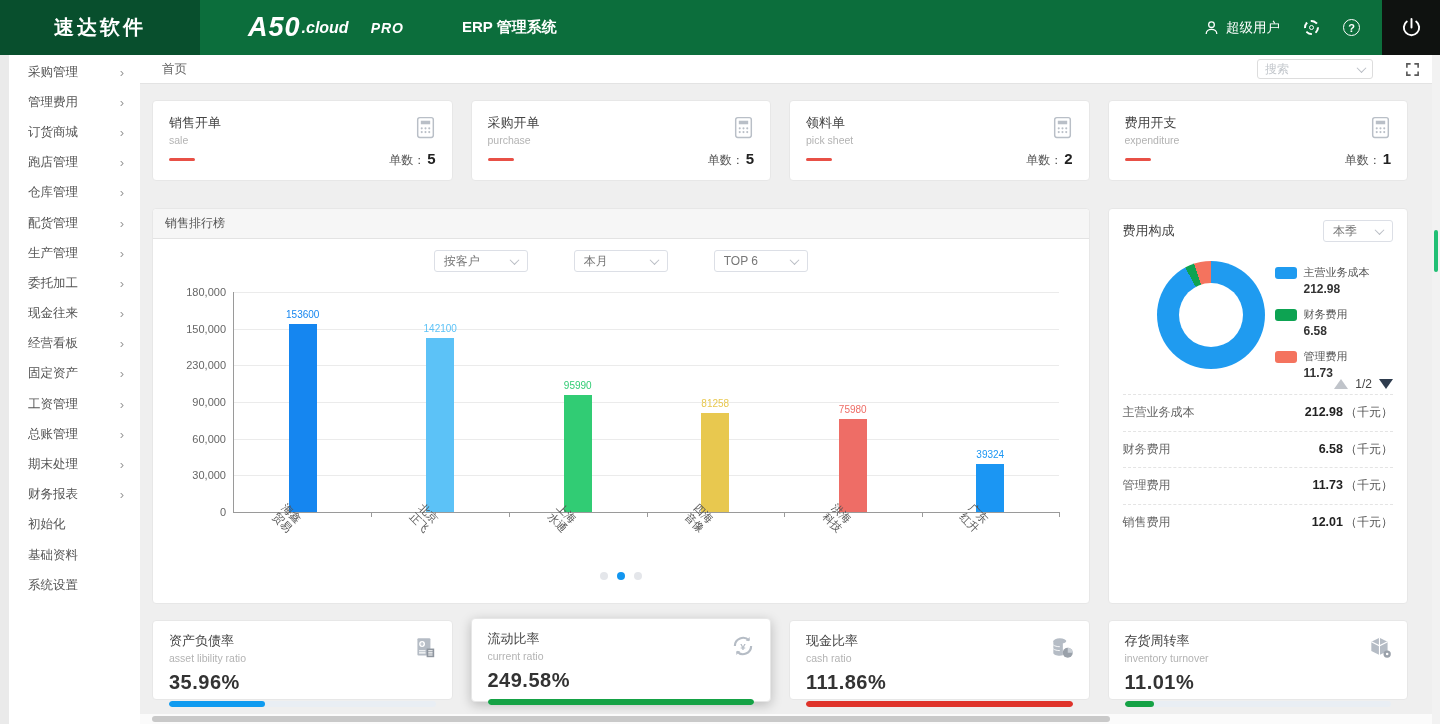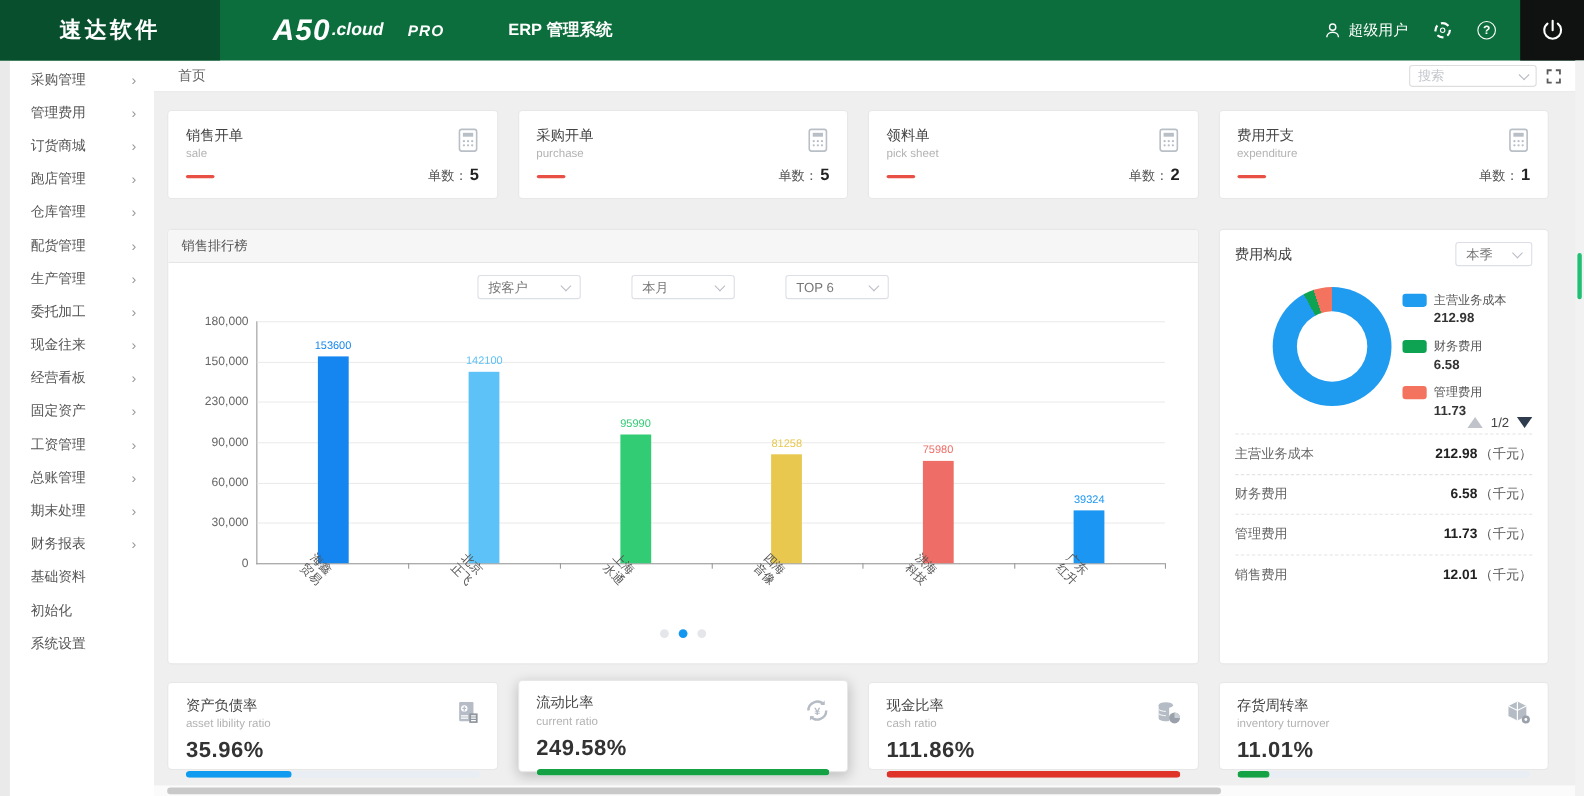--- a/index.html
+++ b/index.html
@@ -24,21 +24,21 @@
   
   .sidebar { position:absolute; top:55px; left:0; width:140px; bottom:0; background:#fff; z-index:20; }
   .sidebar-gutter { position:absolute; left:0; top:0; bottom:0; width:9px; background:#eaeaea; }
   .menu { padding-top:2px; }
   .menu-item { height:30.2px; display:flex; align-items:center; justify-content:space-between; padding:0 16px 0 28px; font-size:12.5px; color:#555; cursor:pointer;text-align:right; }
   .mi-chevron { color:#9a9a9a; font-size:13px; }
 
   
   .topbar { position:absolute; top:55px; left:140px; right:0; height:29px; background:#fff; border-bottom:1px solid #e3e3e3; display:flex; align-items:center; z-index:10; }
   .breadcrumb { font-size:12.5px; color:#666; padding-left:22px; cursor:pointer; }
-  .topbar-right { margin-left:auto; display:flex; align-items:center; gap:8px; padding-right:20px; }
+  .topbar-right { margin-left:auto; display:flex; align-items:center; gap:32px; padding-right:20px; }
   .search-box { width:116px; height:20px; border:1px solid #ddd; border-radius:3px; display:flex; align-items:center; justify-content:space-between; padding:0 7px; background:#fff; cursor:text; }
   .search-box input { border:none; outline:none; width:80px; font-size:12px; color:#666; background:transparent; }
   .search-box input::placeholder { color:#c3c7cc; }
   .chev { width:7px; height:7px; border-right:1.4px solid #b9bdc4; border-bottom:1.4px solid #b9bdc4; transform:rotate(45deg) translate(-1px,-1px); flex:none; }
 
   
   .content { position:absolute; top:84px; left:140px; right:0; bottom:10px; padding:16px 32px 0 12px; }
   .grid4 { display:grid; grid-template-columns:repeat(4,1fr); gap:18px; }
   .card { background:#fff; border:1px solid #e7e7e7; border-radius:4px; position:relative; }
 
@@ -195,24 +195,24 @@
       </div>
       <div class="menu-item">
         <span class="mi-label">期末处理</span>
         <span class="mi-chevron">›</span>
       </div>
       <div class="menu-item">
         <span class="mi-label">财务报表</span>
         <span class="mi-chevron">›</span>
       </div>
       <div class="menu-item">
+        <span class="mi-label">初始化</span>
+      </div>
+      <div class="menu-item">
         <span class="mi-label">基础资料</span>
-      </div>
-      <div class="menu-item">
-        <span class="mi-label">初始化</span>
       </div>
       <div class="menu-item">
         <span class="mi-label">系统设置</span>
       </div>
     </div>
 </div>
 
 <div class="topbar">
   <span class="breadcrumb">首页</span>
   <div class="topbar-right">

